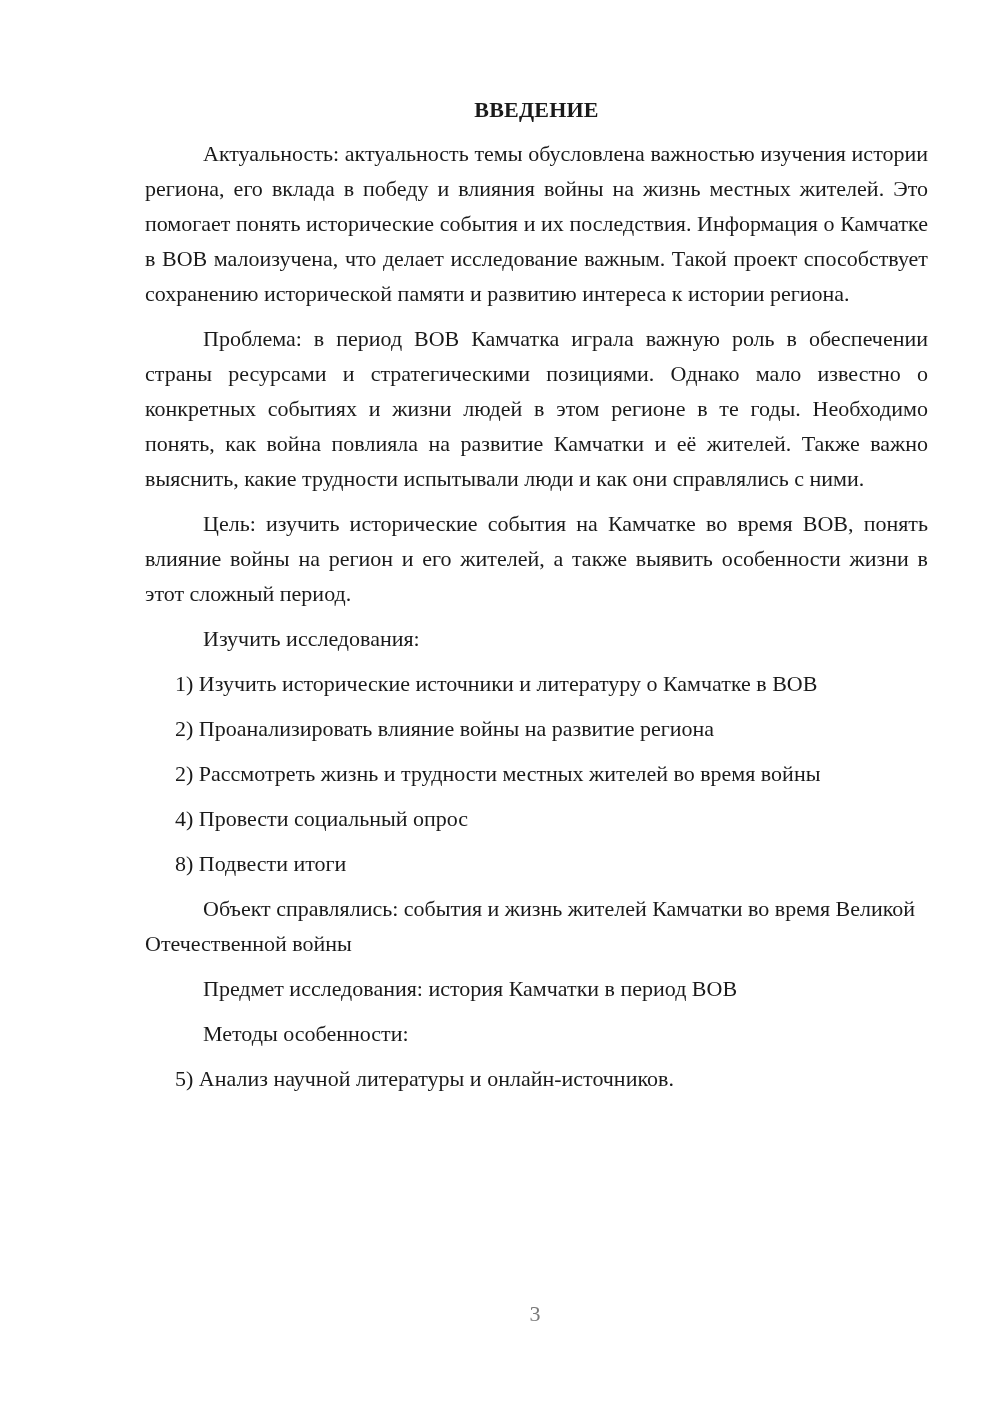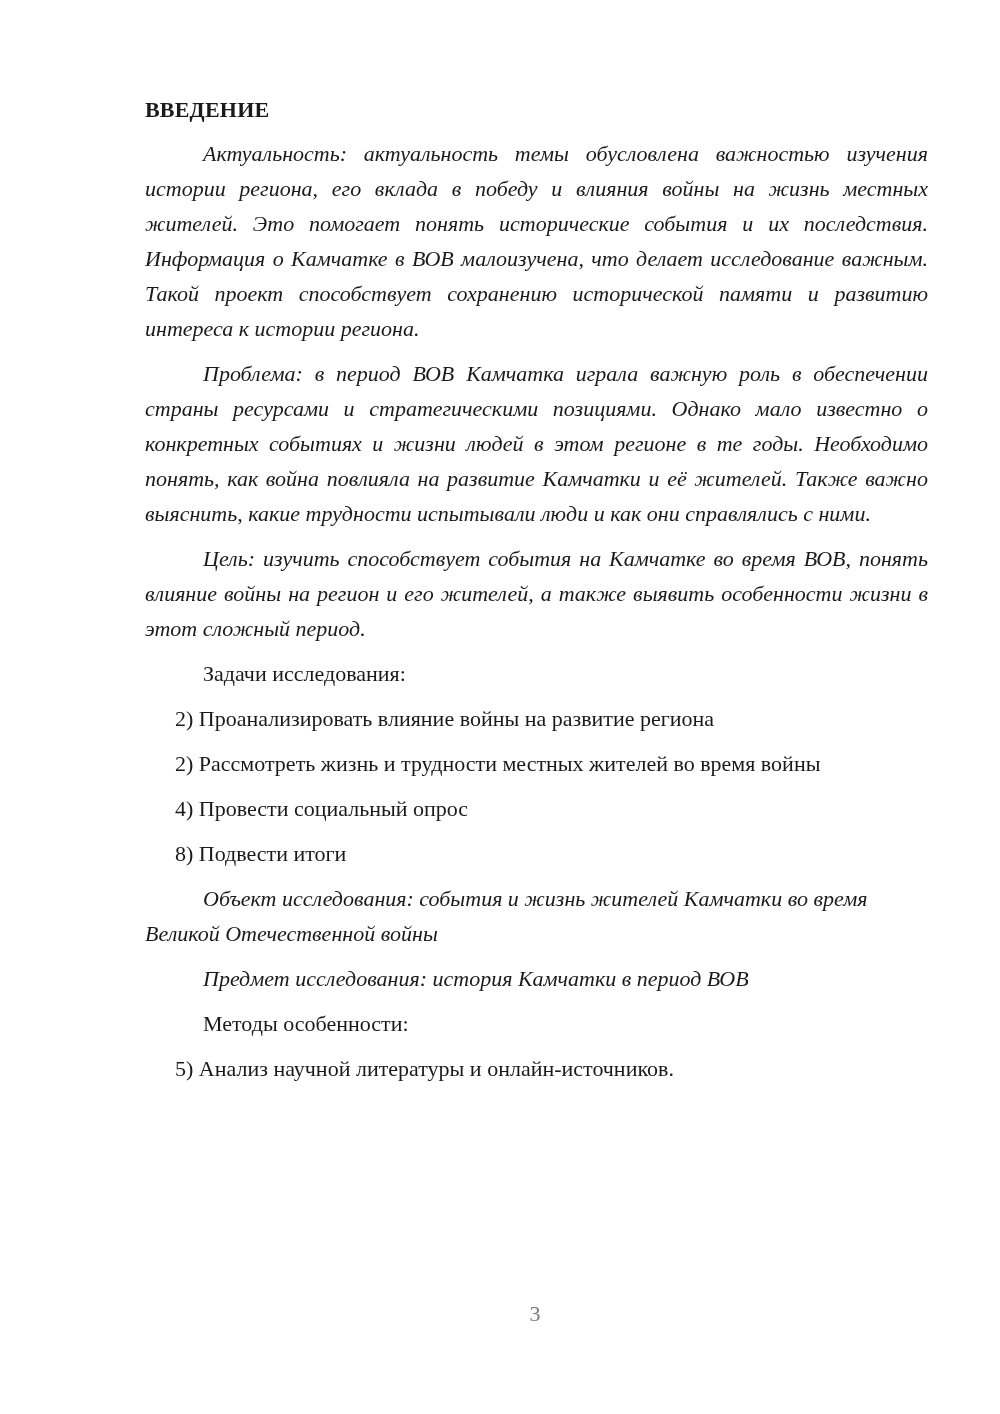--- a/index.html
+++ b/index.html
@@ -15,34 +15,33 @@
     font-family: "Liberation Serif", "DejaVu Serif", serif;
     color: #1a1a1a;
   }
   .page {
     position: absolute;
     left: 145px;
     top: 94px;
     width: 783px;
   }
   .title {
-    text-align: left;
+    text-align: center;
     font-weight: bold;
     font-size: 22px;
     line-height: 32px;
     margin: 0 0 10px 0;
     letter-spacing: 0.2px;
   }
   .para {
     font-size: 22px;
     line-height: 35px;
     text-align: justify;
     text-indent: 58px;
     margin: 0 0 10px 0;
-    font-style: italic;
   }
   .list-item {
     font-size: 22px;
     line-height: 35px;
     margin: 0 0 10px 30px;
     text-align: left;
   }
   .heading-line {
     font-size: 22px;
     line-height: 35px;
@@ -64,32 +63,33 @@
 </head>
 <body>
 
 <div class="page">
   <h1 class="title">ВВЕДЕНИЕ</h1>
 
   <p class="para">Актуальность: актуальность темы обусловлена важностью изучения истории региона, его вклада в победу и влияния войны на жизнь местных жителей. Это помогает понять исторические события и их последствия. Информация о Камчатке в ВОВ малоизучена, что делает исследование важным. Такой проект способствует сохранению исторической памяти и развитию интереса к истории региона.</p>
 
   <p class="para">Проблема: в период ВОВ Камчатка играла важную роль в обеспечении страны ресурсами и стратегическими позициями. Однако мало известно о конкретных событиях и жизни людей в этом регионе в те годы. Необходимо понять, как война повлияла на развитие Камчатки и её жителей. Также важно выяснить, какие трудности испытывали люди и как они справлялись с ними.</p>
 
-  <p class="para">Цель: изучить способствует события на Камчатке во время ВОВ, понять влияние войны на регион и его жителей, а также выявить особенности жизни в этот сложный период.</p>
+  <p class="para">Цель: изучить исторические события на Камчатке во время ВОВ, понять влияние войны на регион и его жителей, а также выявить особенности жизни в этот сложный период.</p>
 
-  <div class="heading-line">Задачи исследования:</div>
+  <div class="heading-line">Изучить исследования:</div>
 
   <div>
+    <div class="list-item">1) Изучить исторические источники и литературу о Камчатке в ВОВ</div>
     <div class="list-item">2) Проанализировать влияние войны на развитие региона</div>
     <div class="list-item">2) Рассмотреть жизнь и трудности местных жителей во время войны</div>
     <div class="list-item">4) Провести социальный опрос</div>
     <div class="list-item">8) Подвести итоги</div>
   </div>
 
-  <p class="para" style="text-align:left;">Объект исследования: события и жизнь жителей Камчатки во время Великой Отечественной войны</p>
+  <p class="para" style="text-align:left;">Объект справлялись: события и жизнь жителей Камчатки во время Великой Отечественной войны</p>
 
   <p class="para">Предмет исследования: история Камчатки в период ВОВ</p>
 
 
   <div class="heading-line">Методы особенности:</div>
 
   <div>
     <div class="list-item">5) Анализ научной литературы и онлайн-источников.</div>
   </div>
 </div>

